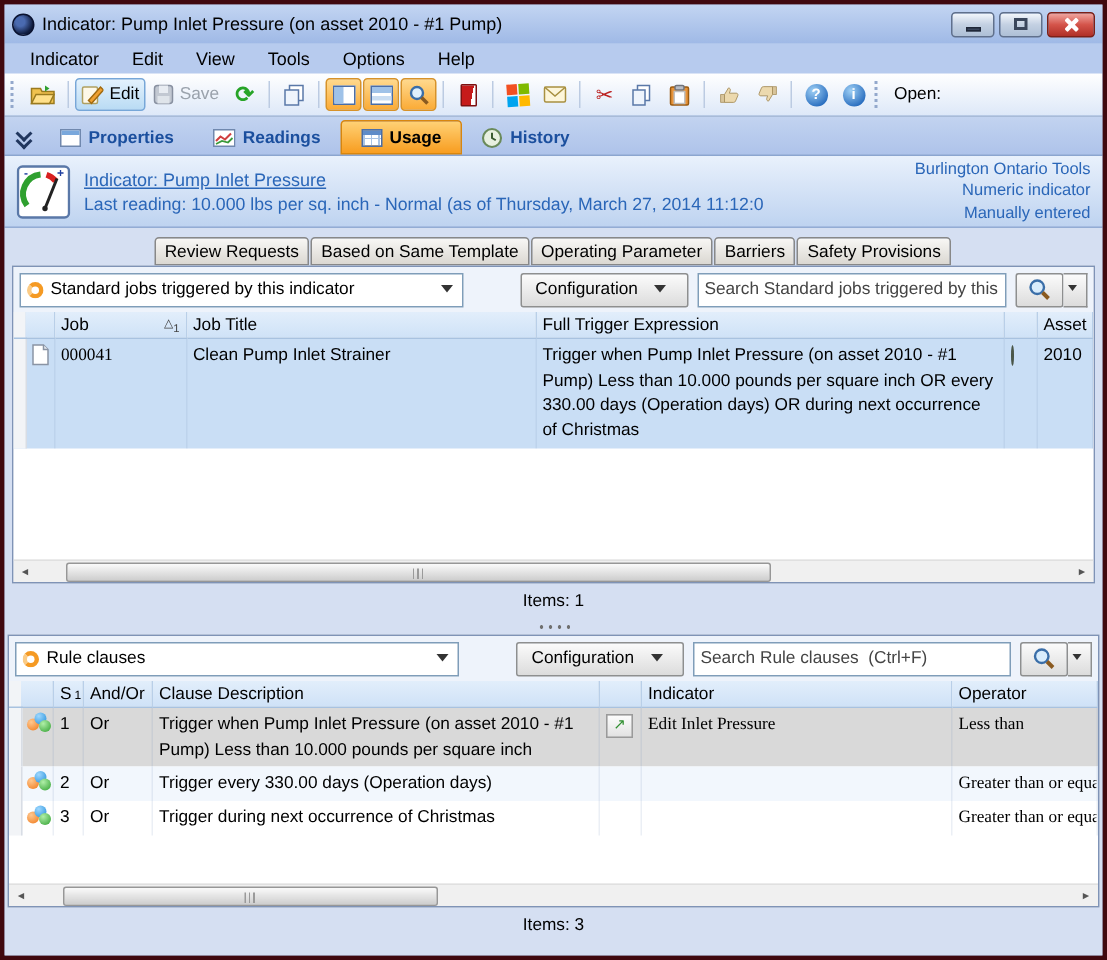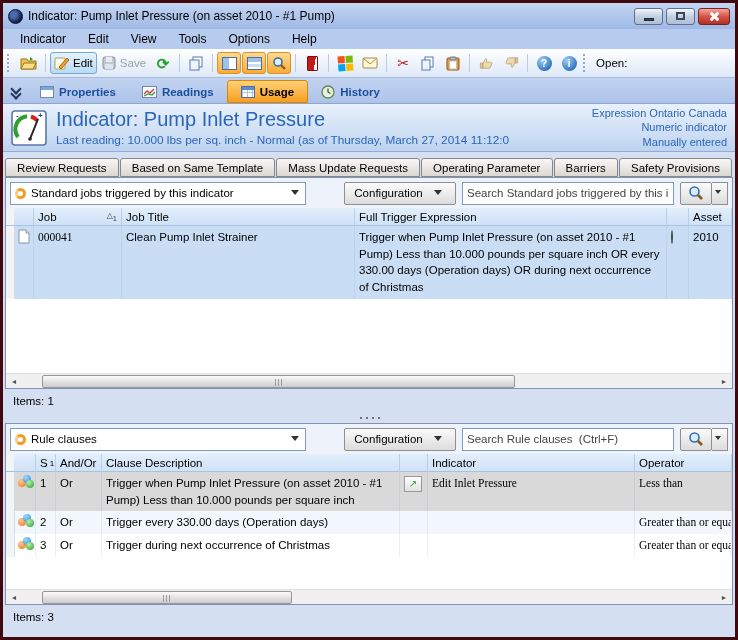--- a/index.html
+++ b/index.html
@@ -61,25 +61,25 @@
   .ic-prop{ width:14px; height:12px; border:1px solid #7088ae; background:#fff; position:relative;}
   .ic-prop::before{ content:""; position:absolute; top:0; left:0; right:0; height:3px; background:#7aa8dc;}
   .ic-grid{ width:14px; height:12px; border:1px solid #4a6ea8;
     background:linear-gradient(#5f8cc8 0 3px, transparent 3px),
     repeating-linear-gradient(90deg,#aac4e4 0 1px, transparent 1px 5px),
     repeating-linear-gradient(#aac4e4 0 1px, #fff 1px 5px);}
   
   .infoheader{ height:48px; flex:0 0 48px; background:linear-gradient(#e9f1fc,#bed3f0);
     border-bottom:1px solid #93acd4; display:flex; align-items:center; padding:2px 8px; gap:9px;}
   .ih-left{ flex:1; min-width:0;}
-  .ih-title{ font-size:20px; color:#2a66b8;}
+  .ih-title{ font-size:12px; color:#2a66b8;text-decoration:underline;}
   .ih-sub{ font-size:11.8px; color:#2a66b8; margin-top:2px; white-space:nowrap; overflow:hidden;}
   .ih-right{ text-align:right; font-size:11px; color:#2a66b8; line-height:1.3; white-space:nowrap;}
   
-  .content{ flex:1; background:#d5dff2; display:flex; flex-direction:column; padding:6px 0 0 0; overflow:hidden;}
+  .content{ flex:1; background:#d5dff2; display:flex; flex-direction:column; padding:6px 0 0 0; overflow:hidden;align-items:center;}
   .tabstrip{ padding:0 2px;}
   .tabrow{ display:flex; }
   .tab{ flex:1 1 auto; text-align:center; font-size:11.5px; color:#000; padding:3px 6px 2px;
     background:linear-gradient(#f8f7f5,#dbd8d2); border:1px solid #888; border-radius:3px 3px 0 0;
     margin-right:1px; white-space:nowrap; overflow:hidden; cursor:pointer;}
   .tabrow2 .tab{ position:relative;}
   .tab.sel{ background:#fff; z-index:3; margin-bottom:-1px; padding-bottom:3px; border-bottom:1px solid #fff;}
   
   .panel{ background:#fff; border:1px solid #7f93b6; margin:0 2px; display:flex; flex-direction:column; overflow:hidden; position:relative; z-index:2;}
   .panel1{ flex:0 0 212px;}
@@ -341,33 +341,32 @@
           <circle cx="19" cy="29" r="1.8" fill="#222"></circle>
           <text x="5" y="8" font-size="8" fill="#2040a0" font-weight="bold">-</text>
           <text x="27" y="8" font-size="8" fill="#2040a0" font-weight="bold">+</text>
         </svg>
       </span>
     <div class="ih-left">
       <div class="ih-title">Indicator: Pump Inlet Pressure</div>
       <div class="ih-sub">Last reading: 10.000 lbs per sq. inch - Normal (as of Thursday, March 27, 2014 11:12:0</div>
     </div>
     <div class="ih-right">
-      <div>Expression Ontario Canada</div>
+      <div>Burlington Ontario Tools</div>
       <div>Numeric indicator</div>
       <div>Manually entered</div>
     </div>
   </div>
 
   <div class="content">
 
     <div class="tabstrip">
       <div class="tabrow">
         <div class="tab">Review Requests</div>
         <div class="tab">Based on Same Template</div>
-        <div class="tab">Mass Update Requests</div>
         <div class="tab">Operating Parameter</div>
         <div class="tab">Barriers</div>
         <div class="tab">Safety Provisions</div>
       </div>
     </div>
 
     <div class="panel panel1">
       <div class="filterrow">
         <div class="combo">
           <span class="swirl"></span>

